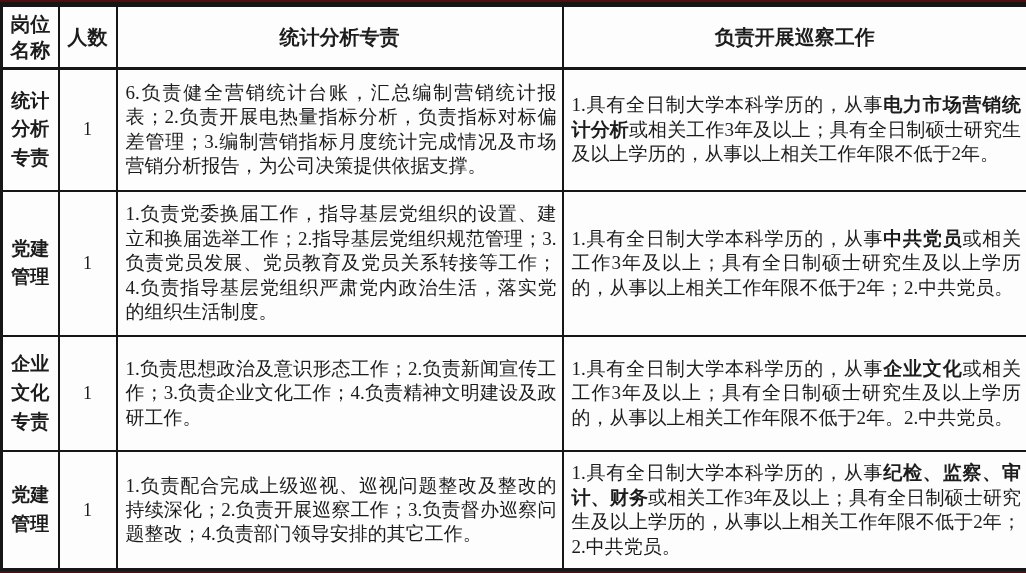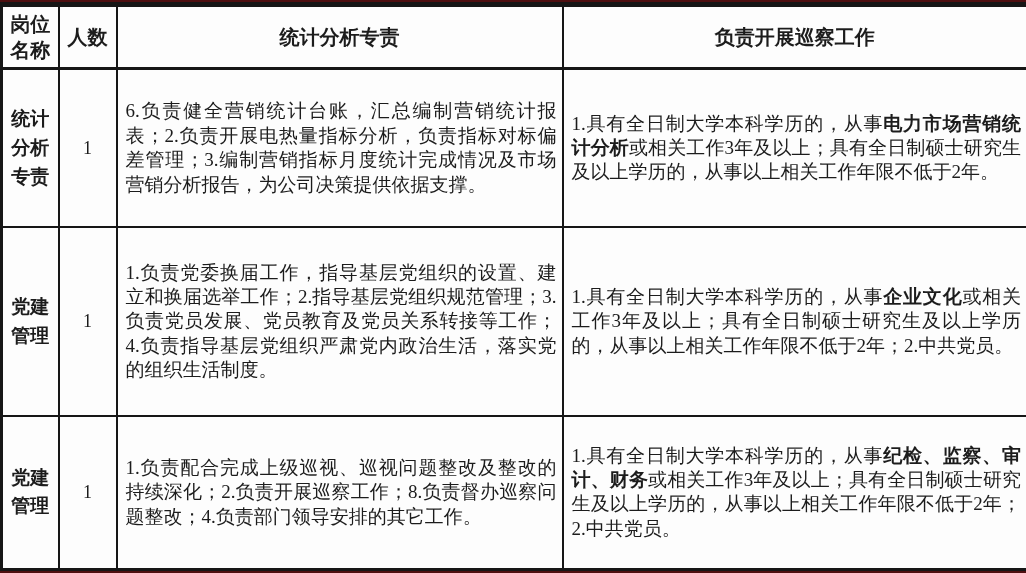--- a/index.html
+++ b/index.html
@@ -95,23 +95,29 @@
       <tr class="h-r0">
         <td class="name-cell">统计分析专责</td>
         <td class="count-cell">1</td>
         <td class="text-cell">6.负责健全营销统计台账，汇总编制营销统计报表；2.负责开展电热量指标分析，负责指标对标偏差管理；3.编制营销指标月度统计完成情况及市场营销分析报告，为公司决策提供依据支撑。</td>
         <td class="text-cell"><span>1.具有全日制大学本科学历的，从事</span><span class="bold">电力市场营销统计分析</span><span>或相关工作3年及以上；具有全日制硕士研究生及以上学历的，从事以上相关工作年限不低于2年。</span></td>
       </tr>
       <tr class="h-r1">
         <td class="name-cell">党建管理</td>
         <td class="count-cell">1</td>
         <td class="text-cell">1.负责党委换届工作，指导基层党组织的设置、建立和换届选举工作；2.指导基层党组织规范管理；3.负责党员发展、党员教育及党员关系转接等工作；4.负责指导基层党组织严肃党内政治生活，落实党的组织生活制度。</td>
-        <td class="text-cell"><span>1.具有全日制大学本科学历的，从事</span><span class="bold">企业文化</span><span>或相关工作3年及以上；具有全日制硕士研究生及以上学历的，从事以上相关工作年限不低于2年；2.中共党员。</span></td>
+        <td class="text-cell"><span>1.具有全日制大学本科学历的，从事</span><span class="bold">中共党员</span><span>或相关工作3年及以上；具有全日制硕士研究生及以上学历的，从事以上相关工作年限不低于2年；2.中共党员。</span></td>
+      </tr>
+      <tr class="h-r2">
+        <td class="name-cell">企业文化专责</td>
+        <td class="count-cell">1</td>
+        <td class="text-cell">1.负责思想政治及意识形态工作；2.负责新闻宣传工作；3.负责企业文化工作；4.负责精神文明建设及政研工作。</td>
+        <td class="text-cell"><span>1.具有全日制大学本科学历的，从事</span><span class="bold">企业文化</span><span>或相关工作3年及以上；具有全日制硕士研究生及以上学历的，从事以上相关工作年限不低于2年。2.中共党员。</span></td>
       </tr>
       <tr class="h-r3">
         <td class="name-cell">党建管理</td>
         <td class="count-cell">1</td>
-        <td class="text-cell">1.负责配合完成上级巡视、巡视问题整改及整改的持续深化；2.负责开展巡察工作；8.负责督办巡察问题整改；4.负责部门领导安排的其它工作。</td>
+        <td class="text-cell">1.负责配合完成上级巡视、巡视问题整改及整改的持续深化；2.负责开展巡察工作；3.负责督办巡察问题整改；4.负责部门领导安排的其它工作。</td>
         <td class="text-cell"><span>1.具有全日制大学本科学历的，从事</span><span class="bold">纪检、监察、审计、财务</span><span>或相关工作3年及以上；具有全日制硕士研究生及以上学历的，从事以上相关工作年限不低于2年；2.中共党员。</span></td>
       </tr>
     </tbody>
   </table>
 </div>
 
 </body></html>

